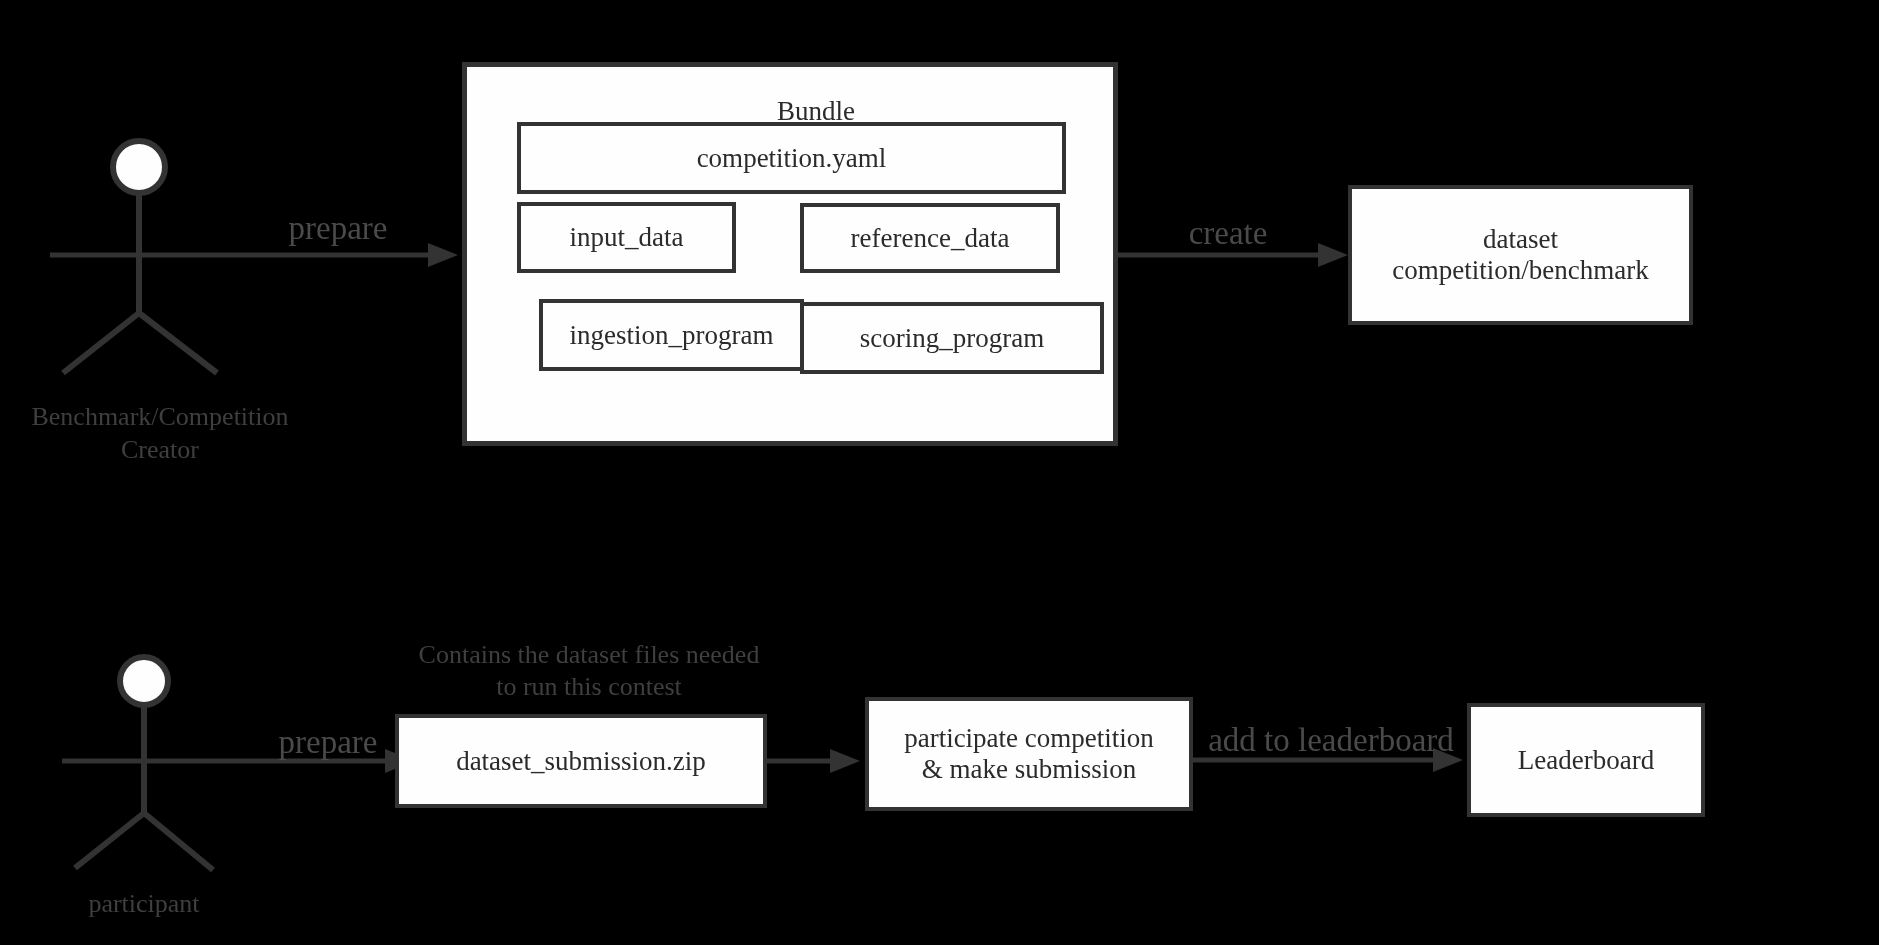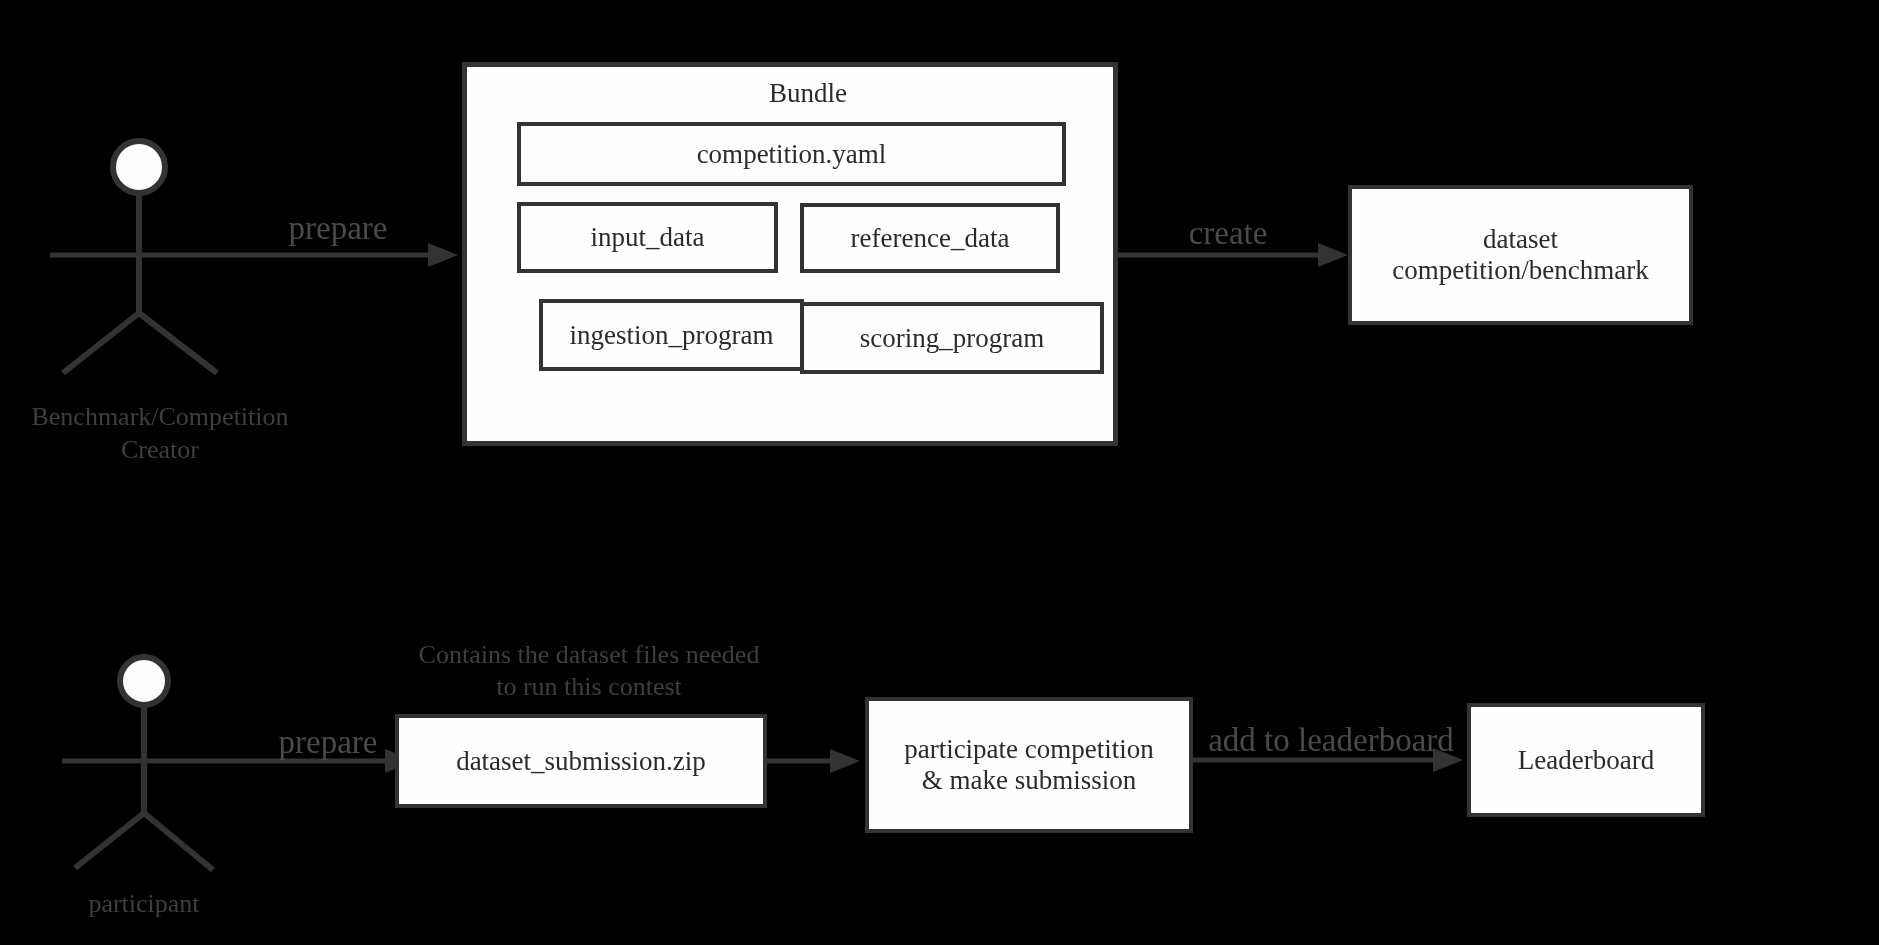--- a/index.html
+++ b/index.html
@@ -123,27 +123,27 @@
 
   <div class="actor-label" style="left:140px; top:400px;margin-left:20px;">
     <div>Benchmark/Competition</div>
     <div>Creator</div>
   </div>
 
   <div class="edge-label" style="left:338px; top:210px;">prepare</div>
 
   <div class="container-node" style="left:462px; top:62px; width:656px; height:384px;"></div>
 
-  <div class="container-title" style="left:462px; top:78px; width:692px;">Bundle</div>
+  <div class="container-title" style="left:462px; top:96px; width:692px;padding-left:8px;">Bundle</div>
 
-  <div class="node" style="left:517px; top:122px; width:549px; height:64px;">
+  <div class="node" style="left:517px; top:122px; width:549px; height:72px;">
     <div>competition.yaml</div>
   </div>
 
-  <div class="node" style="left:517px; top:202px; width:261px; height:71px;">
+  <div class="node" style="left:517px; top:202px; width:219px; height:71px;">
     <div>input_data</div>
   </div>
 
   <div class="node" style="left:800px; top:203px; width:260px; height:70px;">
     <div>reference_data</div>
   </div>
 
   <div class="node" style="left:515px; top:299px; width:265px; height:72px;margin-left:24px;">
     <div>ingestion_program</div>
   </div>
@@ -165,21 +165,21 @@
 
   <div class="note" style="left:589px; top:639px;">
     <div>Contains the dataset files needed</div>
     <div>to run this contest</div>
   </div>
 
   <div class="node" style="left:395px; top:714px; width:372px; height:94px;">
     <div>dataset_submission.zip</div>
   </div>
 
-  <div class="node" style="left:865px; top:697px; width:328px; height:136px;">
+  <div class="node" style="left:865px; top:697px; width:328px; height:114px;">
     <div>participate competition</div>
     <div>&amp; make submission</div>
   </div>
 
   <div class="edge-label" style="left:1331px; top:722px;">add to leaderboard</div>
 
 
   <div class="node" style="left:1467px; top:703px; width:238px; height:114px;">
     <div>Leaderboard</div>
   </div>

